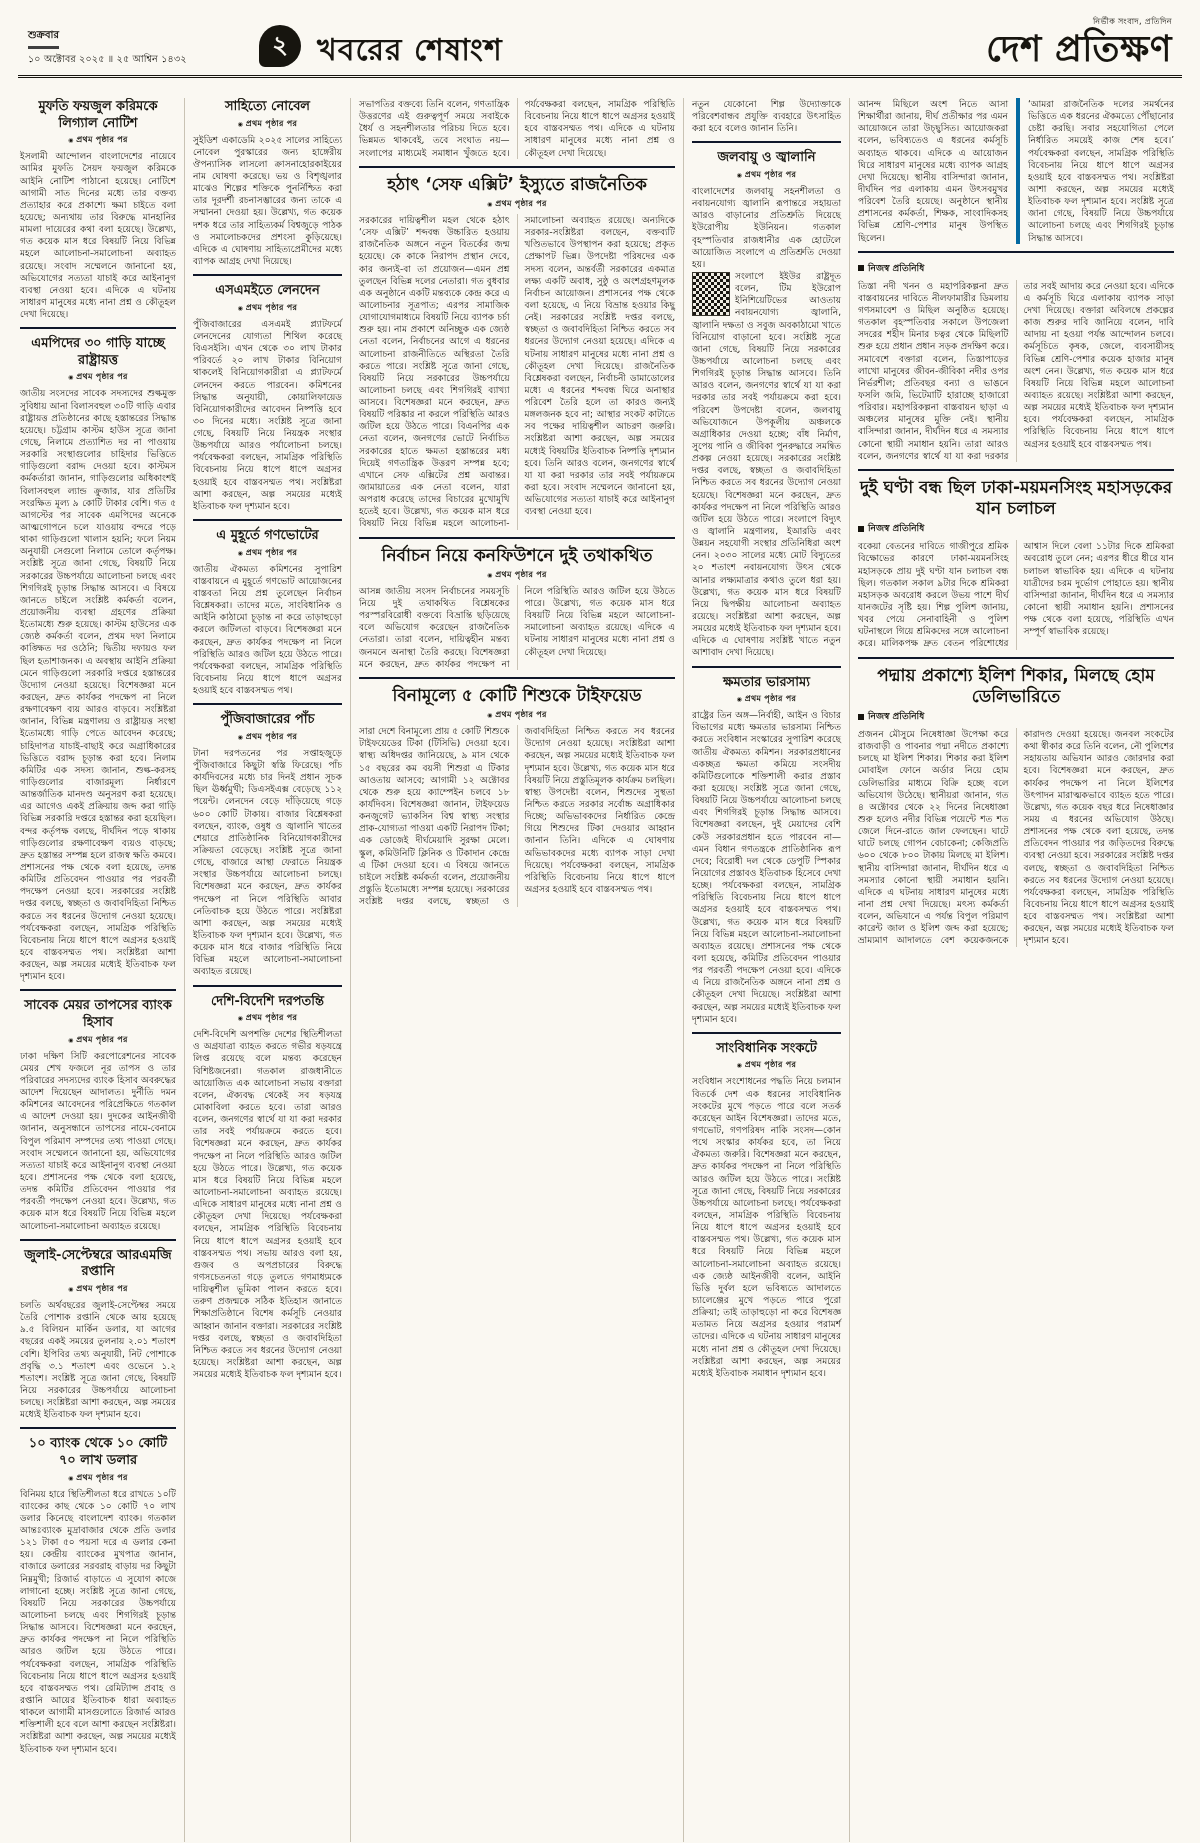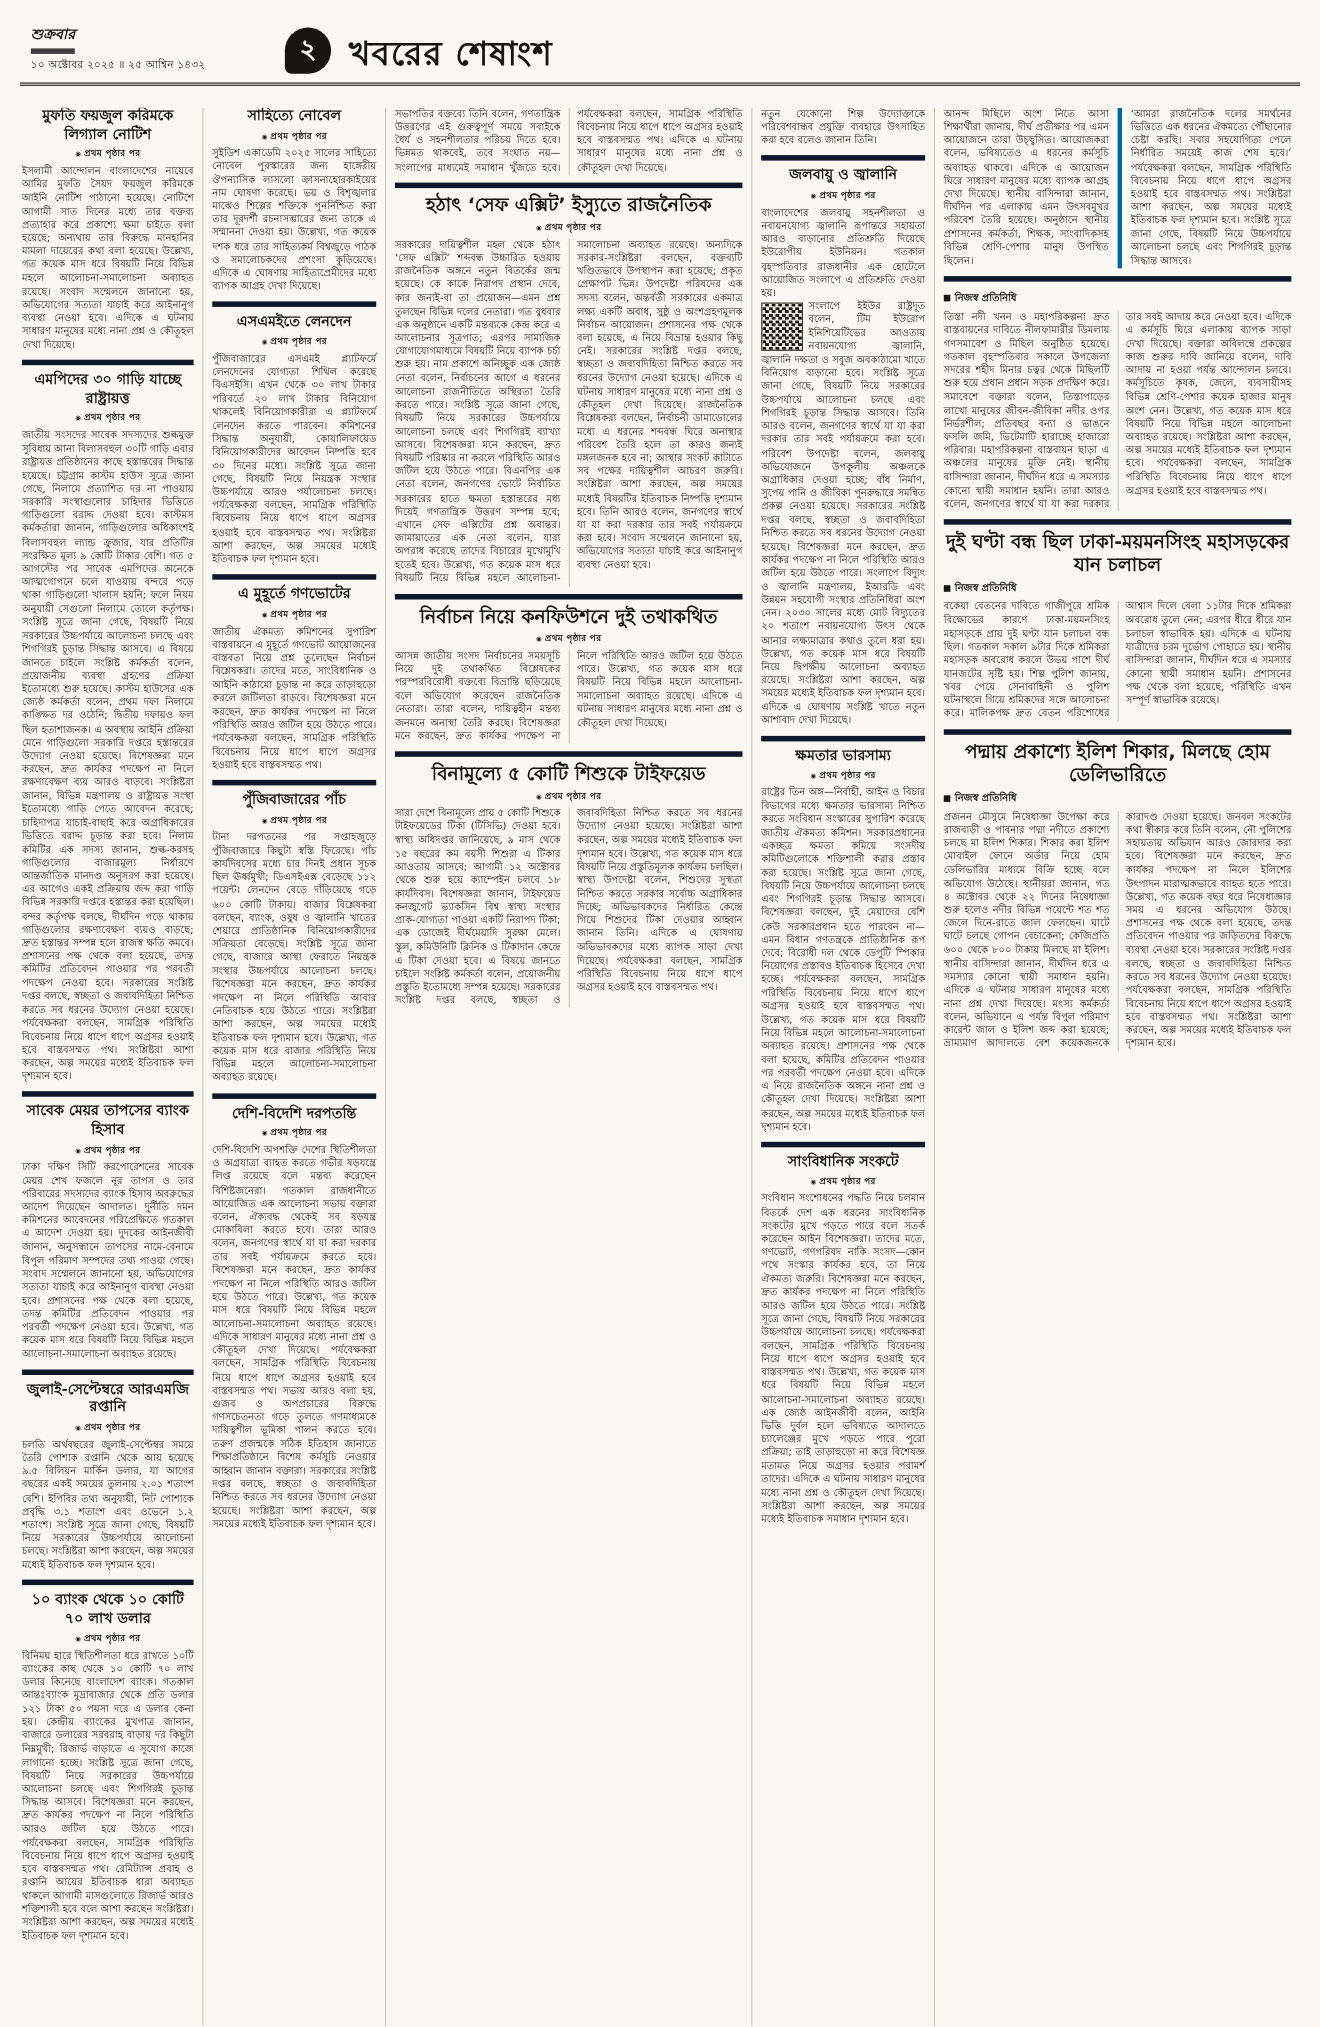--- a/index.html
+++ b/index.html
@@ -5,38 +5,38 @@
   * { box-sizing: border-box; margin: 0; padding: 0; }
   html, body { width: 1200px; }
   body { background: #dedad1; font-family: "DejaVu Sans", "Liberation Sans", sans-serif; }
   .page { width: 1200px; height: 1843px; background: #faf8f2; color: #17150f;
           padding: 6px 18px 10px; position: relative; overflow: hidden; }
 
   
   .masthead { display: flex; align-items: flex-end; gap: 16px; padding: 4px 10px 8px;
               border-bottom: 3px double #17150f; height: 72px; }
   .mh-left { display: flex; flex-direction: column; gap: 3px; min-width: 215px; }
-  .day { font-size: 13px; font-weight: bold; border-bottom: 5px solid #404040; padding-bottom: 2px; width: max-content; font-style: italic; }
+  .day { font-size: 10px; font-weight: bold; border-bottom: 3px solid #404040; padding-bottom: 2px; width: max-content; }
   .date { font-size: 9.5px; letter-spacing: .2px; }
   .page-badge { width: 42px; height: 42px; background: #17150f; color: #faf8f2;
                 border-radius: 50% 50% 50% 6px; display: flex; align-items: center; justify-content: center;
                 font-size: 24px; font-weight: bold; flex: 0 0 auto; }
   .section-title { font-size: 30px; font-weight: bold; letter-spacing: 1px; line-height: 1; padding-bottom: 2px; text-align: center; }
   .logo-block { margin-left: auto; text-align: right; }
   .tagline { font-size: 8px; margin-bottom: 3px; letter-spacing: .4px; }
   .paper-name { font-size: 36px; font-weight: bold; line-height: 1; letter-spacing: .5px; }
 
   
   .content { display: flex; margin-top: 20px; height: 1744px; overflow: hidden; }
   .track { padding: 0 8px; overflow: hidden; border-left: 1px solid #c9c3b4; }
   .track:first-child { border-left: none; padding-left: 2px; }
   .t-single { width: 166px; flex: 0 0 auto; }
   .t-double { width: 333px; flex: 0 0 auto; }
 
-  .article + .article, .block + .article { border-top: 5px solid #0f172a; margin-top: 7px; padding-top: 6px; }
+  .article + .article, .block + .article { border-top: 2px solid #0f172a; margin-top: 7px; padding-top: 6px; }
   .hl { font-size: 13px; line-height: 1.28; font-weight: bold; text-align: center; margin-bottom: 2px; }
   .hl-lg { font-size: 17px; line-height: 1.25; }
   .cont { font-size: 8px; font-weight: bold; text-align: center; margin-bottom: 4px; letter-spacing: .3px; }
   .cont::before { content: "◉ "; font-size: 6px; }
   .byline { font-size: 9px; font-weight: bold; margin: 2px 0 4px; display: flex; align-items: center; gap: 4px; }
   .byline .sq { width: 6px; height: 6px; background: #17150f; flex: 0 0 auto; }
   .body { font-size: 9px; line-height: 1.35; text-align: justify; color: #1d1b14; }
   .flow2 { column-count: 2; column-gap: 15px; column-rule: 1px solid #c9c3b4; }
   .duo { display: flex; }
   .duo > div { width: 50%; }
@@ -53,20 +53,24 @@
 
   <header class="masthead">
     <div class="mh-left">
       <div class="day">শুক্রবার</div>
       <div class="date">১০ অক্টোবর ২০২৫ ॥ ২৫ আশ্বিন ১৪৩২</div>
     </div>
     <div class="page-badge">
       <span>২</span>
     </div>
     <h1 class="section-title">খবরের শেষাংশ</h1>
+    <div class="logo-block">
+      <div class="tagline">নির্ভীক সংবাদ, প্রতিদিন</div>
+      <div class="paper-name">দেশ প্রতিক্ষণ</div>
+    </div>
   </header>
 
   <main class="content">
 
     <section class="track t-single">
       <article class="article">
         <h2 class="hl">মুফতি ফয়জুল করিমকে লিগ্যাল নোটিশ</h2>
         <div class="cont">প্রথম পৃষ্ঠার পর</div>
         <p class="body">ইসলামী আন্দোলন বাংলাদেশের নায়েবে আমির মুফতি সৈয়দ ফয়জুল করিমকে আইনি নোটিশ পাঠানো হয়েছে। নোটিশে আগামী সাত দিনের মধ্যে তার বক্তব্য প্রত্যাহার করে প্রকাশ্যে ক্ষমা চাইতে বলা হয়েছে; অন্যথায় তার বিরুদ্ধে মানহানির মামলা দায়েরের কথা বলা হয়েছে। উল্লেখ্য, গত কয়েক মাস ধরে বিষয়টি নিয়ে বিভিন্ন মহলে আলোচনা-সমালোচনা অব্যাহত রয়েছে। সংবাদ সম্মেলনে জানানো হয়, অভিযোগের সত্যতা যাচাই করে আইনানুগ ব্যবস্থা নেওয়া হবে। এদিকে এ ঘটনায় সাধারণ মানুষের মধ্যে নানা প্রশ্ন ও কৌতূহল দেখা দিয়েছে।</p>
       </article>

